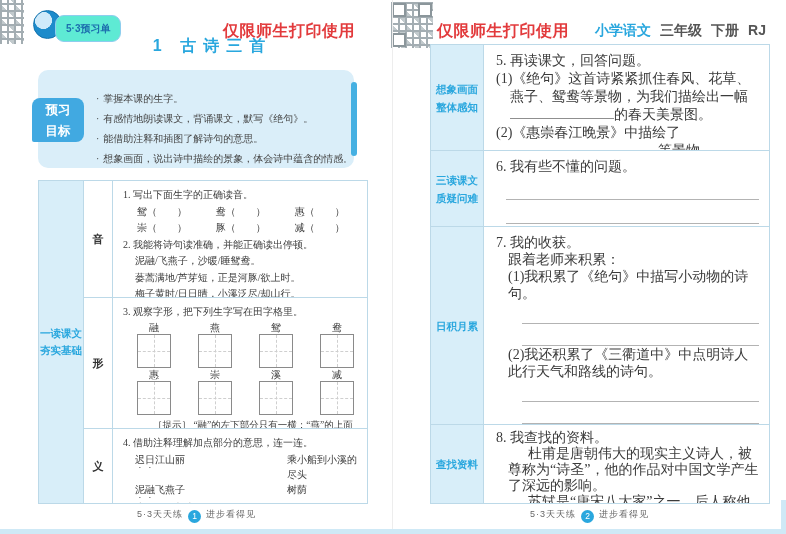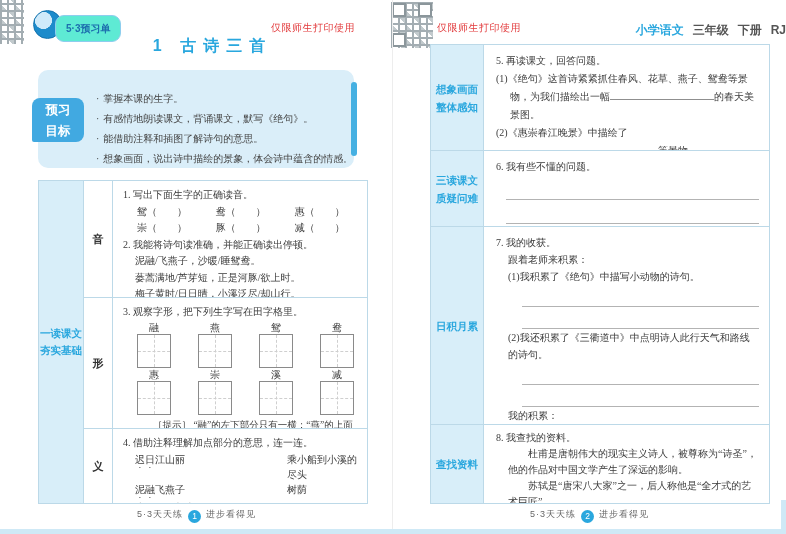--- a/index.html
+++ b/index.html
@@ -21,23 +21,23 @@
   .qr .finder{position:absolute;width:10px;height:10px;border:2px solid #8b969b;background:#fff;}
   .qr .f1{left:1px;top:1px;} .qr .f2{right:1px;top:1px;} .qr .f3{left:1px;bottom:1px;}
   .qr-frag{left:-14px;top:-4px;width:38px;height:48px;}
   .qr-right{left:-2px;top:2px;width:42px;height:46px;}
   .logo{position:absolute;left:33px;top:10px;width:27px;height:27px;border-radius:50%;
         background:radial-gradient(circle at 35% 35%, #cfeafa 0 34%, #1d8bcb 35% 100%);
         border:1px solid #1272ad;}
   .badge{position:absolute;left:55px;top:15px;height:17px;line-height:17px;padding:4px 10px;
          background:#5eead4;border:1px solid #8ecdee;border-radius:9px;color:#1d6fae;
          font-size:10px;font-weight:bold;}
-  .notice{position:absolute;top:21px;color:#e23a3c;font-size:10px;font-weight:normal;letter-spacing:.5px;}
+  .notice{position:absolute;top:21px;color:#e23a3c;font-size:16px;font-weight:bold;letter-spacing:.5px;}
   .notice-l{right:38px;} .notice-r{left:44px;}
-  .hdr-right{position:absolute;right:0;top:22px;font-size:12px;color:#555;font-weight:bold;}
+  .hdr-right{position:absolute;right:20px;top:22px;font-size:14px;color:#555;font-weight:bold;}
   .hdr-right .subj{color:#2aa7de;margin-right:9px;}
   .hdr-right .seg{margin-right:9px;}
   .page-title{position:absolute;left:16px;top:36px;width:100%;text-align:center;color:#29a7de;
               font-size:16px;font-weight:bold;letter-spacing:7px;}
 
   
   .goals{position:absolute;left:38px;top:70px;width:316px;height:98px;background:#daeef9;
          border-radius:10px;}
   .goals-bar{position:absolute;right:-3px;top:12px;width:6px;height:74px;background:#45b0e2;border-radius:3px;}
   .goals-tag{position:absolute;left:-6px;top:28px;width:52px;height:44px;background:#41a9e1;
@@ -58,21 +58,21 @@
   .w-row{display:flex;border-bottom:1px solid #bcd9e8;box-sizing:border-box;overflow:hidden;}
   .w-row:last-child{border-bottom:none;}
   .chr-col{width:28px;border-right:1px solid #bcd9e8;display:flex;align-items:center;
            justify-content:center;font-size:11px;font-weight:bold;color:#333;flex-shrink:0;}
   .cell{flex:1;padding:6px 8px 4px 10px;font-size:10px;line-height:16.5px;color:#3b3b3b;min-width:0;}
   .r-row{display:flex;border-bottom:1px solid #bcd9e8;box-sizing:border-box;overflow:hidden;}
   .r-row:last-child{border-bottom:none;}
   .r-lab{width:52px;background:#d8eef9;border-right:1px solid #bcd9e8;display:flex;flex-direction:column;
          justify-content:center;align-items:center;color:#2aa7de;font-size:10.5px;font-weight:bold;
          line-height:18px;flex-shrink:0;}
-  .r-cell{flex:1;padding:7px 10px 4px 12px;font-size:10px;line-height:18px;color:#3b3b3b;min-width:0;}
+  .r-cell{flex:1;padding:7px 10px 4px 12px;font-size:14px;line-height:18px;color:#3b3b3b;min-width:0;}
 
   .para{padding-left:14px;text-indent:-14px;}
   .ind1{margin-left:12px;}
   .char-row{display:flex;justify-content:space-between;width:88%;margin-left:14px;}
   .blank{display:inline-block;border-bottom:1px solid #8f8f8f;height:11px;vertical-align:baseline;}
   .b110{width:104px;} .b150{width:148px;}
   .uline{border-bottom:1px solid #b3b3b3;height:21px;}
   .uline.ind{margin-left:26px;}
   .u-r6{margin-left:10px;height:23px;}
 

